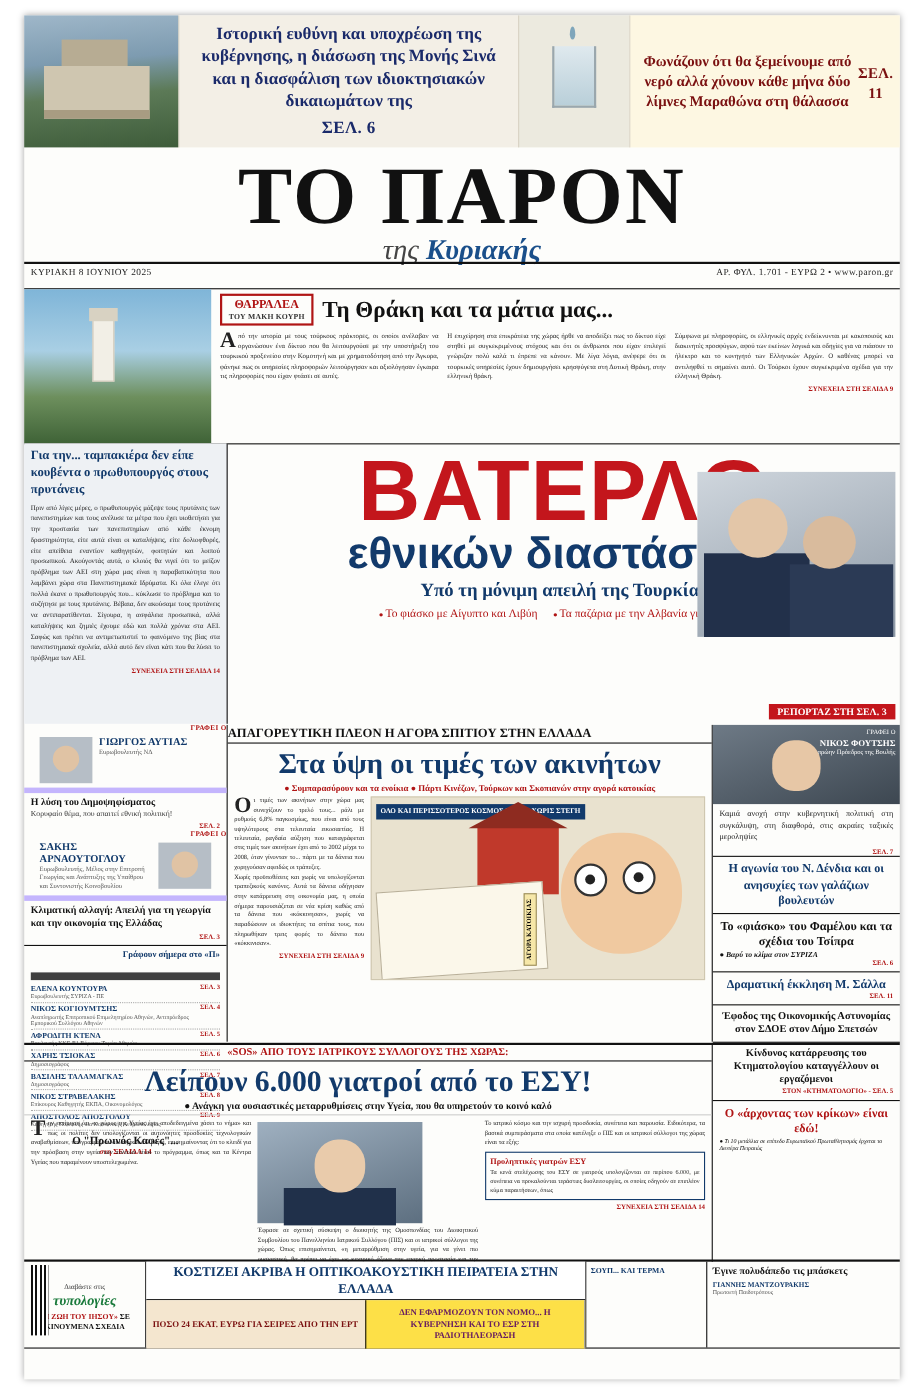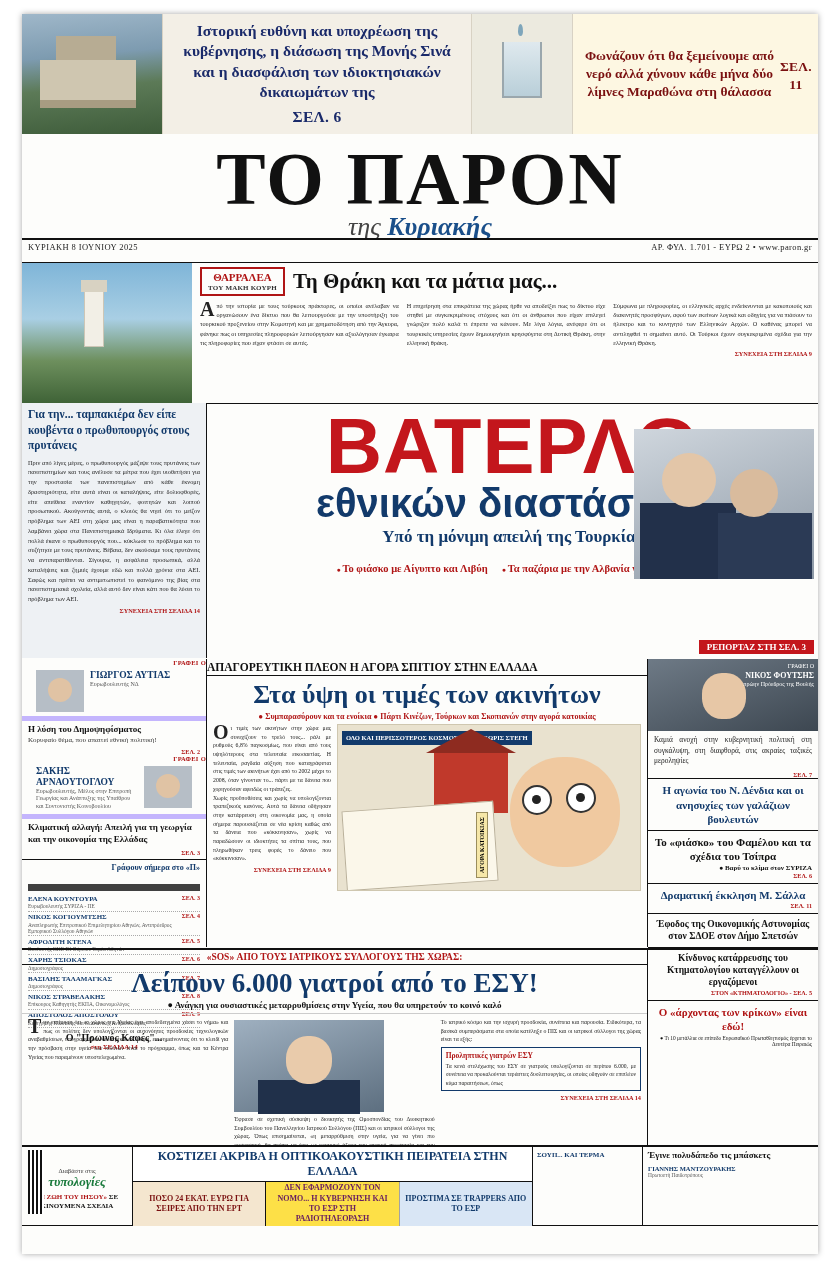--- a/index.html
+++ b/index.html
@@ -44,21 +44,21 @@
   
   .s2{position:absolute;left:0;top:389px;width:796px;height:255px;display:flex;}
   .s2-left{width:185px;border-right:1px solid #111;padding:4px 6px;box-sizing:border-box;background:#eef1f4;}
   .s2-left h3{font-size:11.5px;line-height:1.35;color:#123a6b;margin:0 0 4px 0;}
   .s2-left p{font-size:6.3px;line-height:1.55;text-align:justify;margin:0;color:#222;}
   .s2-right{flex:1;position:relative;}
   .kicker{background:#fff;color:#111;font-size:13.5px;font-weight:bold;text-align:center;padding:3px 0;border-bottom:1px solid #111;}
   .waterloo{font-size:78px;line-height:74px;font-weight:bold;color:#c3161c;text-align:center;letter-spacing:1px;margin-top:6px;font-family:"Liberation Sans",sans-serif;}
   .ethnikon{font-size:40px;line-height:40px;font-weight:bold;color:#123a6b;text-align:center;font-family:"Liberation Sans",sans-serif;}
   .s2-sub{font-size:17px;font-weight:bold;color:#123a6b;text-align:center;margin-top:4px;}
-  .s2-bul{display:flex;justify-content:center;gap:14px;font-size:10.5px;font-weight:bold;color:#b01515;margin-top:16px;}
+  .s2-bul{display:flex;justify-content:center;gap:14px;font-size:10.5px;font-weight:normal;color:#b01515;margin-top:6px;}
   .s2-bul span:before{content:"\25CF  ";font-size:7px;vertical-align:middle;}
   .s2-photo{position:absolute;right:4px;top:26px;width:180px;height:150px;background:linear-gradient(160deg,#cfd6dd,#8d99a6);overflow:hidden;}
   .s2-photo .h1{position:absolute;left:28px;top:24px;width:54px;height:54px;border-radius:50%;background:#e3c6a8;}
   .s2-photo .h2{position:absolute;left:96px;top:40px;width:48px;height:48px;border-radius:50%;background:#d9bb9d;}
   .s2-photo .b1{position:absolute;left:6px;top:74px;width:96px;height:80px;background:#22304a;}
   .s2-photo .b2{position:absolute;left:84px;top:84px;width:94px;height:70px;background:#2b3a55;}
   .rep{position:absolute;right:4px;bottom:4px;background:#c3161c;color:#fff;font-size:9px;font-weight:bold;padding:2px 8px;}
   
   .s3{position:absolute;left:0;top:645px;width:796px;height:288px;display:flex;}
   .s3-left{width:185px;border-right:1px solid #111;box-sizing:border-box;}
@@ -100,21 +100,21 @@
   .s3-right{width:170px;box-sizing:border-box;}
   .sr-photo{height:72px;background:linear-gradient(160deg,#6e7a86,#3d4751);position:relative;}
   .sr-photo .face{position:absolute;left:54px;top:14px;width:44px;height:46px;border-radius:45%;background:#e7c7a6;}
   .sr-grafei{position:absolute;right:4px;top:4px;text-align:right;color:#fff;font-size:6px;line-height:1.25;}
   .sr-grafei b{font-size:8px;display:block;}
   .sr-txt{font-size:7.4px;line-height:1.45;color:#222;padding:4px 6px;text-align:justify;}
   .sr-box{border-top:1px solid #111;padding:4px 6px;}
   .sr-box h4{margin:0;font-size:11px;line-height:1.3;color:#123a6b;text-align:center;}
   .sr-box.red h4{color:#b01515;}
   .sr-box .sel{padding:0;}
-  .bul{font-size:7px;color:#111;text-align:right;font-weight:bold;}
+  .bul{font-size:7px;color:#111;text-align:left;font-weight:bold;font-style:italic;}
   
   .s4{position:absolute;left:0;top:934px;width:796px;height:197px;display:flex;border-top:2px solid #111;}
   .s4-main{width:626px;border-right:1px solid #111;box-sizing:border-box;}
   .s4-kicker{text-align:center;font-size:9.5px;font-weight:bold;color:#b01515;border-bottom:1px solid #111;padding:2px 0;}
   .s4-title{text-align:center;font-size:27px;font-weight:bold;color:#123a6b;padding:3px 0 1px;}
   .s4-sub{text-align:center;font-size:9px;font-weight:bold;color:#111;padding-bottom:3px;border-bottom:1px solid #ccc;}
   .s4-cols{display:flex;gap:6px;padding:4px 6px;}
   .s4-cols .col{flex:1;}
   .s4-cols p{font-size:5.8px;line-height:1.5;text-align:justify;margin:0;color:#222;}
   .s4-photo{width:150px;height:92px;background:linear-gradient(160deg,#9fb0c0,#5d6f80);position:relative;margin-top:2px;}
@@ -413,21 +413,20 @@
       <div class="d3">
         <b>«Η ΖΩΗ ΤΟΥ ΙΗΣΟΥ»</b>
         <span>ΣΕ ΚΙΝΟΥΜΕΝΑ ΣΧΕΔΙΑ</span>
       </div>
     </div>
     <div class="s5-b">
       <div class="hd">ΚΟΣΤΙΖΕΙ ΑΚΡΙΒΑ Η ΟΠΤΙΚΟΑΚΟΥΣΤΙΚΗ ΠΕΙΡΑΤΕΙΑ ΣΤΗΝ ΕΛΛΑΔΑ</div>
       <div class="row">
         <div class="cell c-a">ΠΟΣΟ 24 ΕΚΑΤ. ΕΥΡΩ ΓΙΑ ΣΕΙΡΕΣ ΑΠΟ ΤΗΝ ΕΡΤ</div>
         <div class="cell c-b">ΔΕΝ ΕΦΑΡΜΟΖΟΥΝ ΤΟΝ ΝΟΜΟ... Η ΚΥΒΕΡΝΗΣΗ ΚΑΙ ΤΟ ΕΣΡ ΣΤΗ ΡΑΔΙΟΤΗΛΕΟΡΑΣΗ</div>
-        <div class="cell c-c">ΠΡΟΣΤΙΜΑ ΣΕ TRAPPERS ΑΠΟ ΤΟ ΕΣΡ</div>
       </div>
     </div>
     <div class="s5-c">
       <div class="lft">ΣΟΥΠ... ΚΑΙ ΤΕΡΜΑ</div>
       <div class="rgt">
         <div class="t">Έγινε πολυδάπεδο τις μπάσκετς</div>
         <div class="n">ΓΙΑΝΝΗΣ ΜΑΝΤΖΟΥΡΑΚΗΣ</div>
         <div class="r">Πρωτοετή Παιδοτρόπους</div>
       </div>
     </div>

